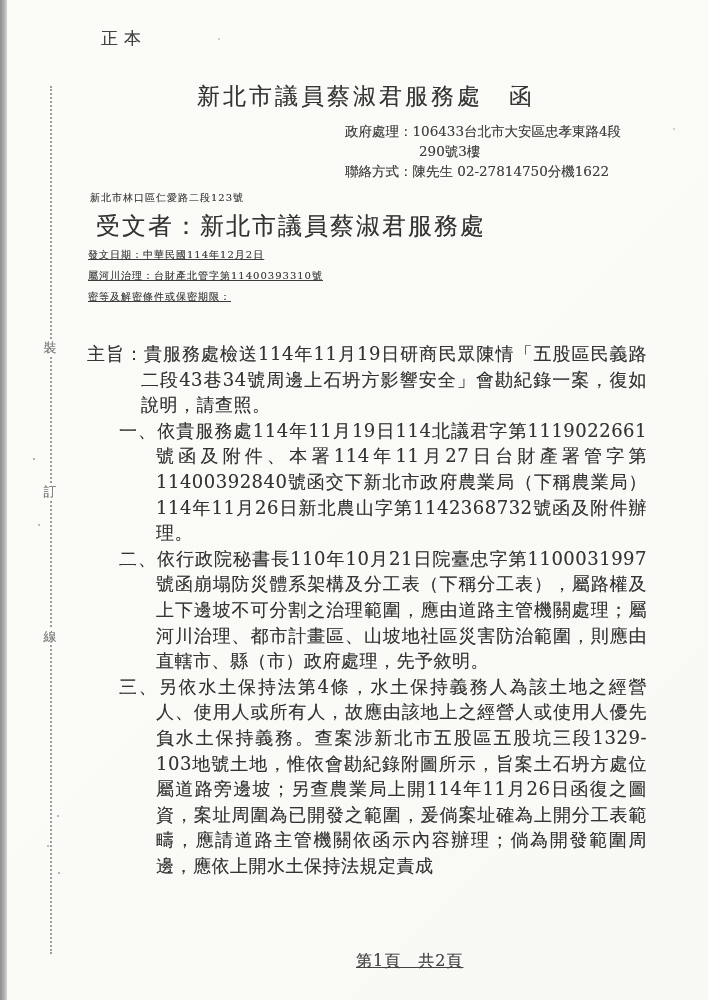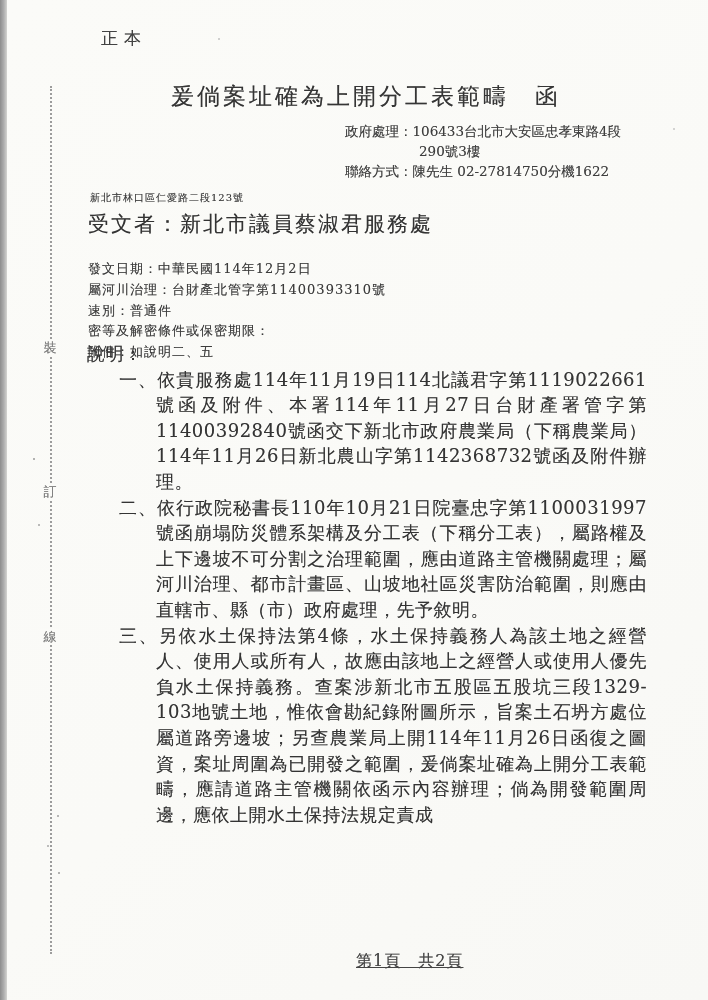--- a/index.html
+++ b/index.html
@@ -44,26 +44,26 @@
     position: absolute; left: 345px; top: 121px; width: 294px;
     font-size: 13.5px; line-height: 20px; color: #3e3e3e;
   }
   .agency-info .hang { padding-left: 74px; text-indent: -74px; }
 
   .recip-street {
     position: absolute; left: 90px; top: 191px;
     font-size: 10px; letter-spacing: 1px;
   }
   .recipient-line {
-    position: absolute; left: 88px; top: 210px;
-    font-size: 21px; letter-spacing: 2px; color: #333;
+    position: absolute; left: 96px; top: 210px;
+    font-size: 24px; letter-spacing: 2px; color: #333;
   }
   .meta-block {
-    position: absolute; left: 88px; top: 259px;
-    font-size: 13px; line-height: 20.8px; letter-spacing: 1px; color: #3c3c3c;
+    position: absolute; left: 88px; top: 245px;
+    font-size: 10px; line-height: 20.8px; letter-spacing: 1px; color: #3c3c3c; text-decoration: underline;
   }
   .doc-body {
     position: absolute; left: 87px; top: 341px; width: 560px;
     font-size: 18px; line-height: 25.6px; letter-spacing: 0.5px;
     text-align: justify; text-justify: inter-ideograph; color: #343434;
   }
   .subject-para { padding-left: 54px; text-indent: -54px; }
   .expl-item { margin-left: 32px; padding-left: 37px; text-indent: -37px; }
 
   .page-footer {
@@ -85,42 +85,40 @@
 
   <div class="edge-strip"></div>
 
   <div class="binding-line"></div>
   <div class="binding-char bc-zhuang">裝</div>
   <div class="binding-char bc-ding">訂</div>
   <div class="binding-char bc-xian">線</div>
 
   <div class="copy-stamp">正本</div>
 
-  <div class="doc-title">爰倘案址確為上開分工表範疇　函</div>
+  <div class="doc-title">新北市議員蔡淑君服務處　函</div>
 
   <div class="agency-info">
     <div class="hang">政府處理：106433台北市大安區忠孝東路4段290號3樓</div>
     <div>聯絡方式：陳先生 02-27814750分機1622</div>
   </div>
 
   <div class="recip-street">新北市林口區仁愛路二段123號</div>
 
   <div class="recipient-line"><span>受文者：</span><span>新北市議員蔡淑君服務處</span></div>
 
   <div class="meta-block">
     <div>發文日期：中華民國114年12月2日</div>
     <div>屬河川治理：台財產北管字第11400393310號</div>
-    <div>速別：普通件</div>
     <div>密等及解密條件或保密期限：</div>
-    <div>附件：如說明二、五</div>
   </div>
 
   <div class="doc-body">
+    <div class="subject-para"><span>主旨：</span><span>貴服務處檢送114年11月19日研商民眾陳情「五股區民義路二段43巷34號周邊上石坍方影響安全」會勘紀錄一案，復如說明，請查照。</span></div>
 
-    <div>說明：</div>
 
     <div class="expl-item"><span>一、</span><span>依貴服務處114年11月19日114北議君字第1119022661號函及附件、本署114年11月27日台財產署管字第11400392840號函交下新北市政府農業局（下稱農業局）114年11月26日新北農山字第1142368732號函及附件辦理。</span></div>
 
     <div class="expl-item"><span>二、</span><span>依行政院秘書長110年10月21日院臺忠字第1100031997號函崩塌防災體系架構及分工表（下稱分工表），屬路權及上下邊坡不可分割之治理範圍，應由道路主管機關處理；屬河川治理、都市計畫區、山坡地社區災害防治範圍，則應由直轄市、縣（市）政府處理，先予敘明。</span></div>
 
     <div class="expl-item"><span>三、</span><span>另依水土保持法第4條，水土保持義務人為該土地之經營人、使用人或所有人，故應由該地上之經營人或使用人優先負水土保持義務。查案涉新北市五股區五股坑三段1329-103地號土地，惟依會勘紀錄附圖所示，旨案土石坍方處位屬道路旁邊坡；另查農業局上開114年11月26日函復之圖資，案址周圍為已開發之範圍，爰倘案址確為上開分工表範疇，應請道路主管機關依函示內容辦理；倘為開發範圍周邊，應依上開水土保持法規定責成</span></div>
   </div>
 
   <div class="page-footer">第1頁　共2頁</div>
 

